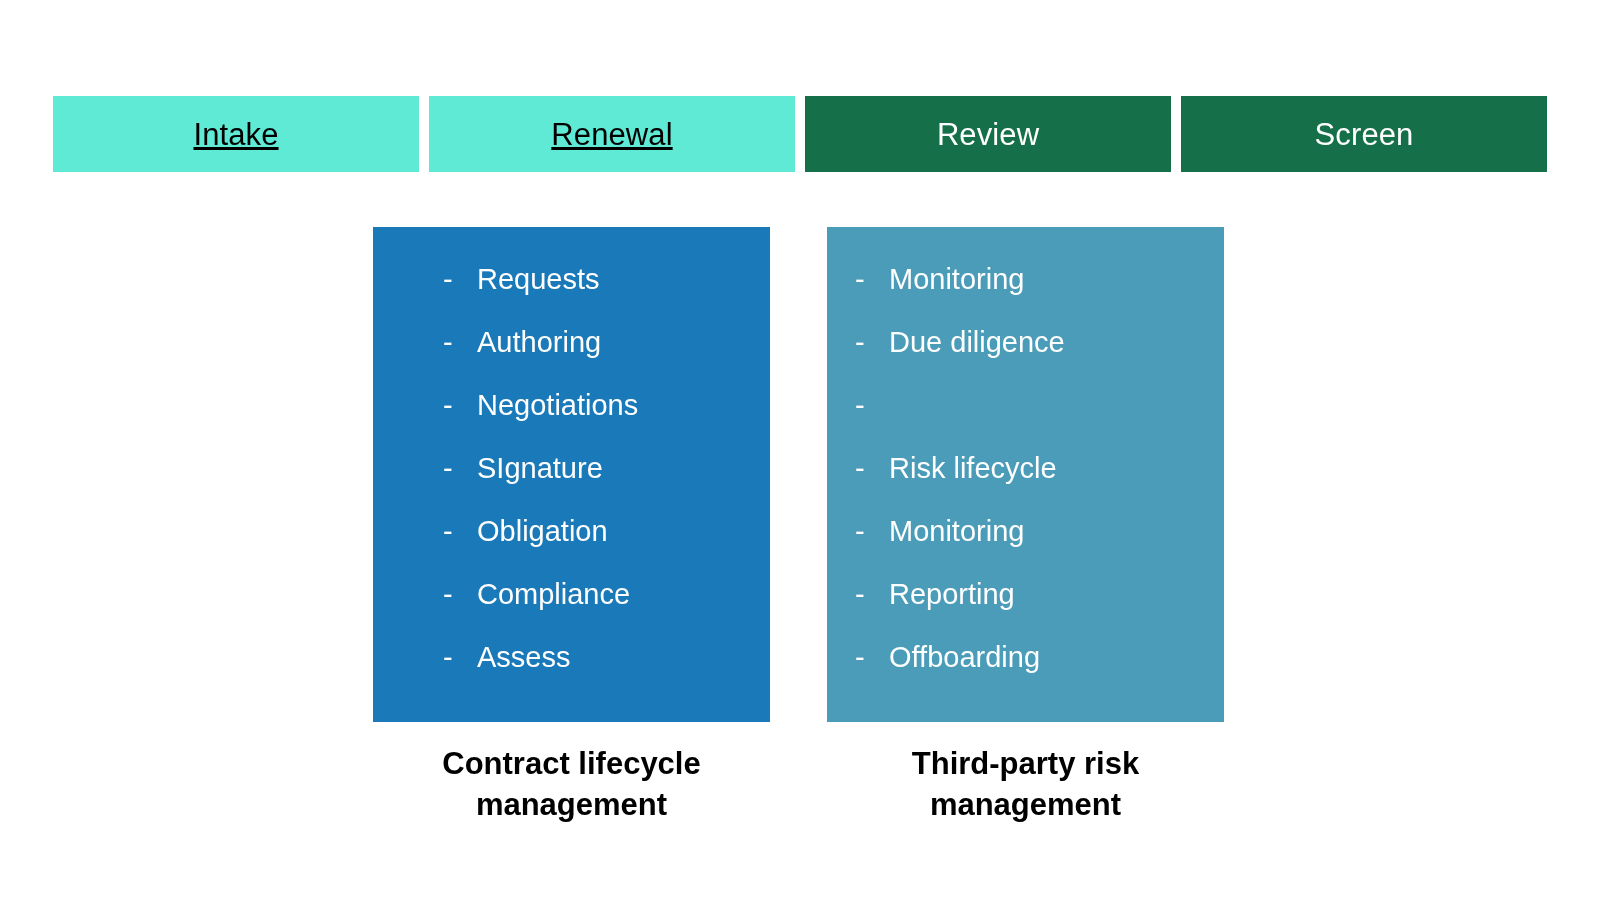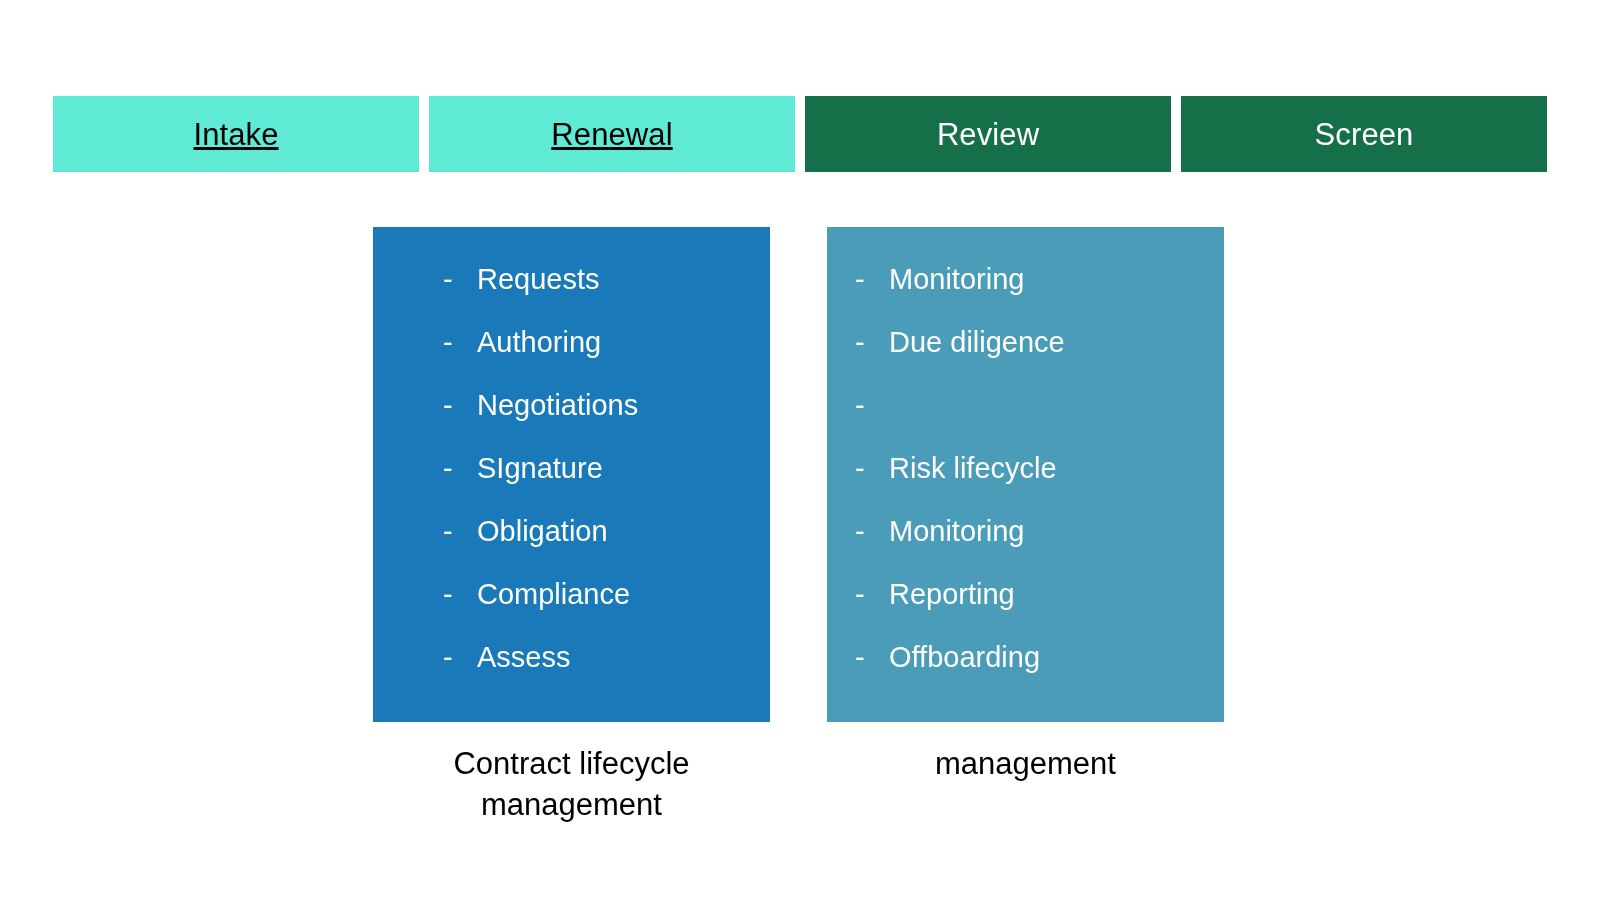--- a/index.html
+++ b/index.html
@@ -120,21 +120,21 @@
   }
   .clm .card-list-item .dash { padding-left: 70px; }
   .tprm .card-list-item .dash { padding-left: 28px; }
 
   .domain-caption {
     margin-top: 21px;
     text-align: center;
     color: #000000;
     font-size: 31px;
     line-height: 1.33;
-    font-weight: 400;
+    font-weight: 700;
   }
   .domain-caption .caption-line {
     display: block;
   }
 </style>
 </head>
 <body>
 
 <div id="stage">
 
@@ -247,20 +247,21 @@
 
           <li class="card-list-item">
             <span class="dash">-</span>
             <span class="item-label">Offboarding</span>
           </li>
 
         </ul>
       </div>
 
       <div class="domain-caption">
+        <span class="caption-line">Third-party risk</span>
         <span class="caption-line">management</span>
       </div>
 
     </div>
 
   </div>
 
 </div>
 
 </body></html>

